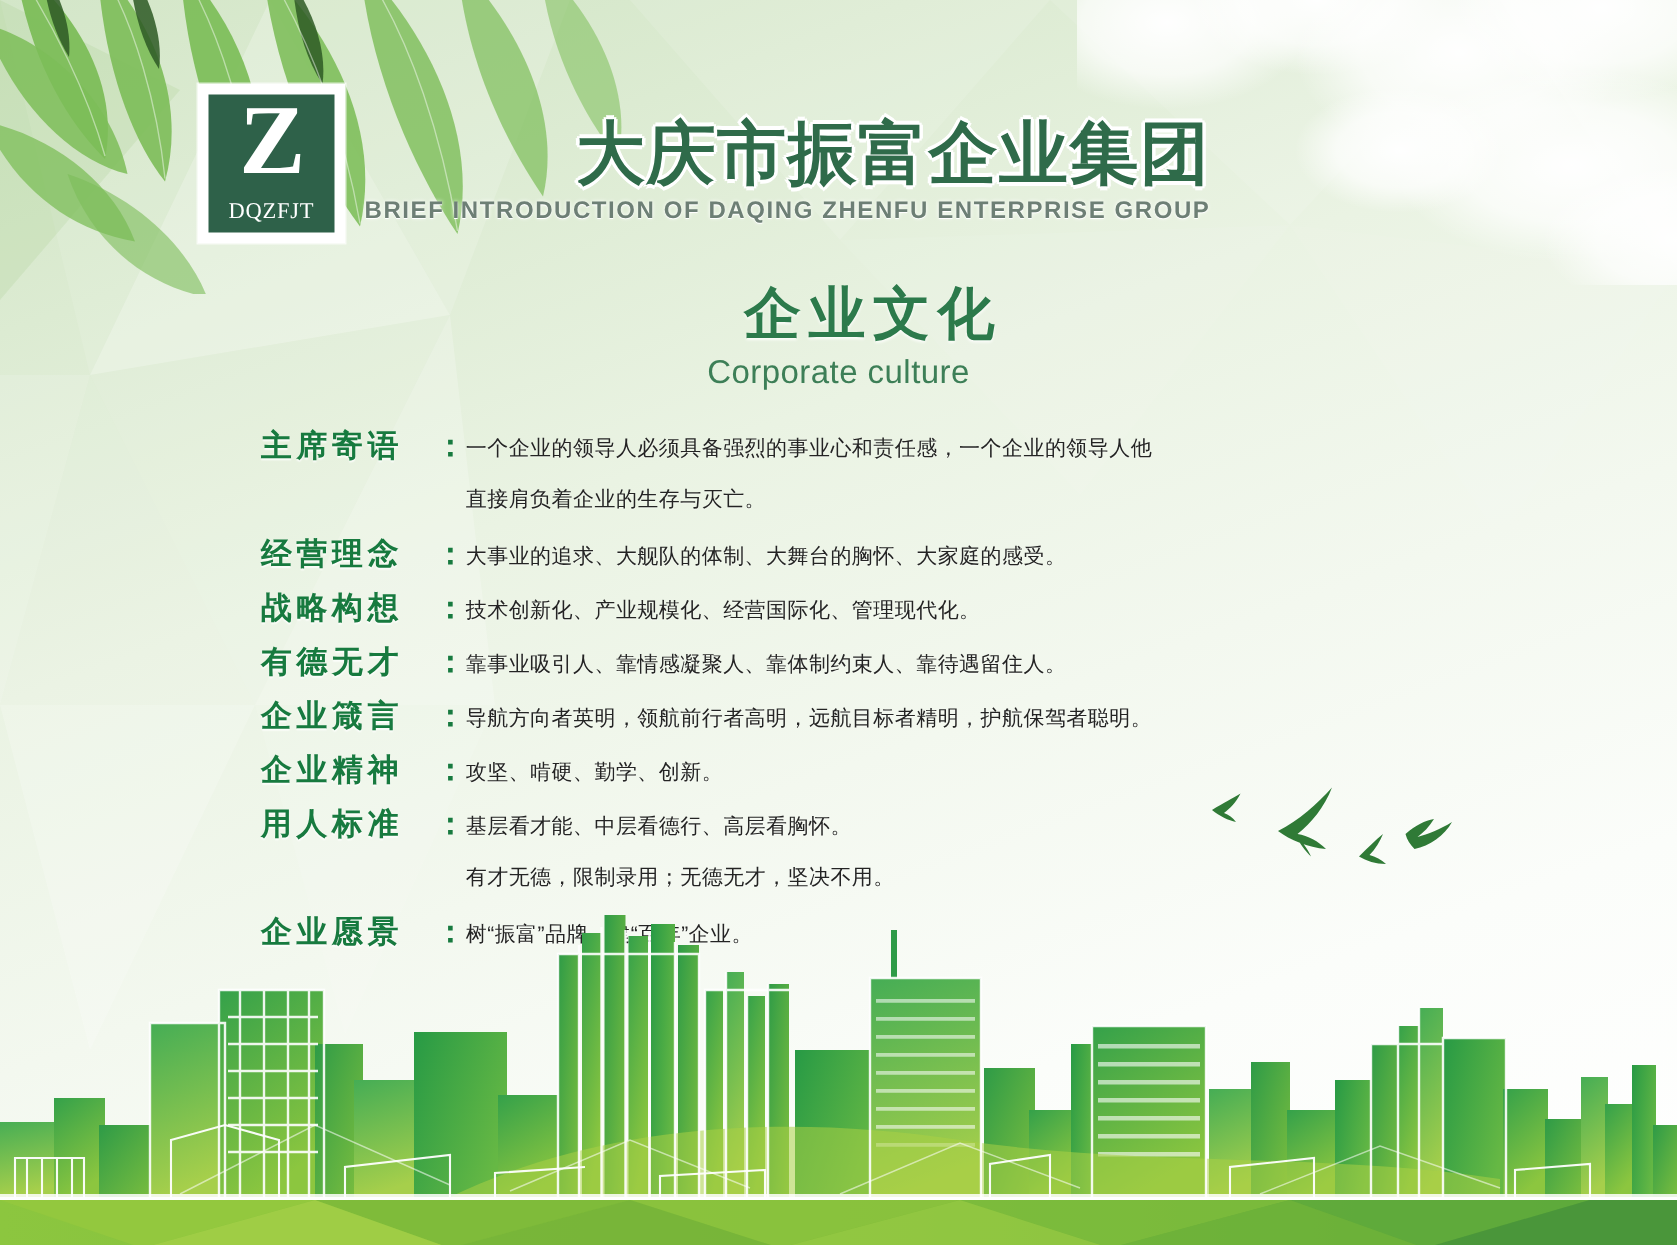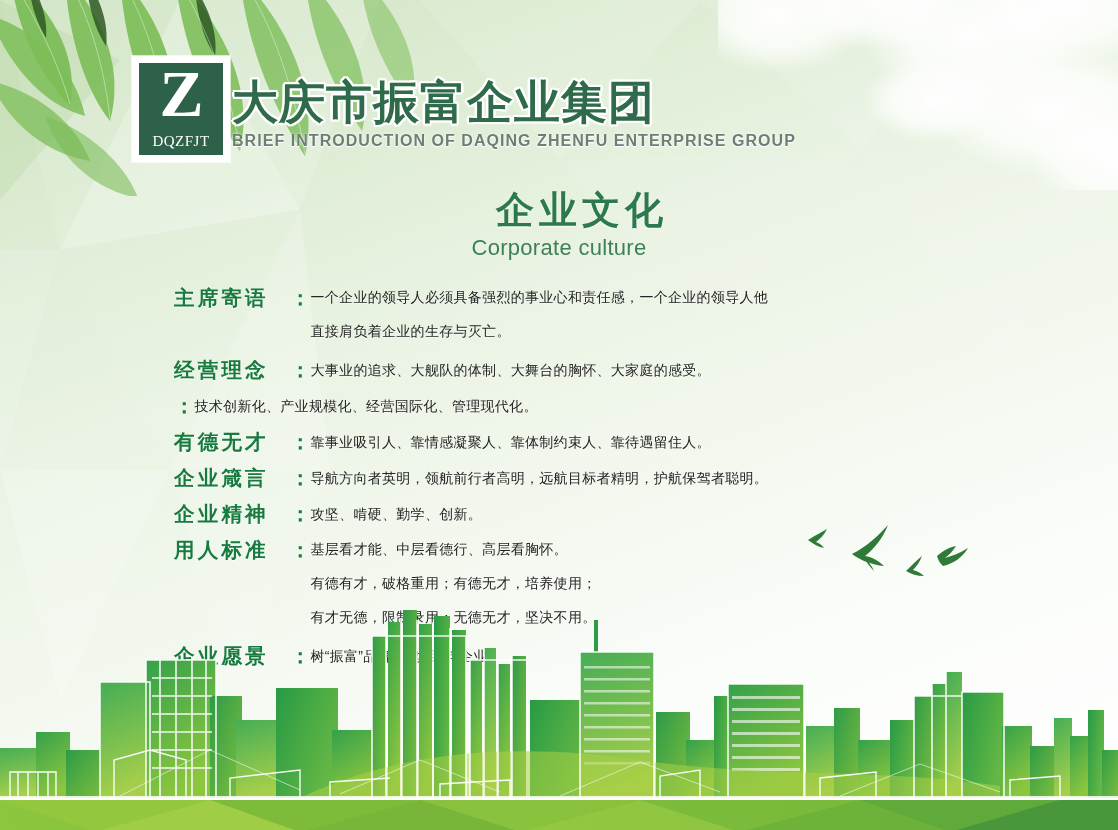--- a/index.html
+++ b/index.html
@@ -41,21 +41,21 @@
   }
   .logo-z{
     color:#ffffff;font-family:"Liberation Serif","DejaVu Serif",serif;
     font-weight:700;font-size:66px;line-height:.78;letter-spacing:-1px;
     margin-top:2px;
   }
   .logo-sub{
     color:#ffffff;font-family:"Liberation Serif","DejaVu Serif",serif;
     font-size:15px;letter-spacing:.5px;margin-top:14px;margin-bottom:2px;
   }
-  .title-wrap{margin-left:2px;padding-top:22px;}
+  .title-wrap{margin-left:13px;padding-top:22px;text-align:right;}
   .company-name{
     color:#2f6b4a;font-size:46px;font-weight:700;line-height:1.06;
     letter-spacing:1px;white-space:nowrap;
     text-shadow:
       1.6px 1.6px 0 #ffffff,-1.6px 1.6px 0 #ffffff,
       1.6px -1.6px 0 #ffffff,-1.6px -1.6px 0 #ffffff,
       0 2.4px 0 #ffffff,0 -2.4px 0 #ffffff,
       2.4px 0 0 #ffffff,-2.4px 0 0 #ffffff;
   }
   .company-en{
@@ -87,21 +87,21 @@
   .row-colon{
     flex:0 0 16px;color:#177a3f;font-size:20.5px;font-weight:700;
     line-height:34px;text-align:left;
   }
   .row-body{flex:1 1 auto;min-width:0;}
   .row-line{
     color:#242424;font-size:14px;line-height:34px;
     letter-spacing:.3px;white-space:nowrap;
     text-shadow:0 1px 1px rgba(255,255,255,.55);
   }
-  .row.spaced{margin-bottom:4px;font-family:Liberation Serif, serif;}
+  .row.spaced{margin-bottom:4px;}
 
   
   .birds{position:absolute;left:800px;top:524px;width:185px;height:62px;pointer-events:none;}
   .birds svg{width:100%;height:100%;display:block;}
 
   
   .city{position:absolute;left:0;bottom:0;width:1118px;height:230px;pointer-events:none;}
   .city svg{width:100%;height:100%;display:block;}
 </style>
 </head>
@@ -206,20 +206,21 @@
         </div>
       </div>
       <div class="row">
         <div class="row-label">经营理念</div>
         <div class="row-colon">：</div>
         <div class="row-body">
           <div class="row-line">大事业的追求、大舰队的体制、大舞台的胸怀、大家庭的感受。</div>
         </div>
       </div>
       <div class="row">
+        <div class="row-label">战略构想</div>
         <div class="row-colon">：</div>
         <div class="row-body">
           <div class="row-line">技术创新化、产业规模化、经营国际化、管理现代化。</div>
         </div>
       </div>
       <div class="row">
         <div class="row-label">有德无才</div>
         <div class="row-colon">：</div>
         <div class="row-body">
           <div class="row-line">靠事业吸引人、靠情感凝聚人、靠体制约束人、靠待遇留住人。</div>
@@ -237,21 +238,20 @@
         <div class="row-colon">：</div>
         <div class="row-body">
           <div class="row-line">攻坚、啃硬、勤学、创新。</div>
         </div>
       </div>
       <div class="row spaced">
         <div class="row-label">用人标准</div>
         <div class="row-colon">：</div>
         <div class="row-body">
           <div class="row-line">基层看才能、中层看德行、高层看胸怀。</div>
-          <div class="row-line">有德有才，破格重用；有德无才，培养使用；</div>
           <div class="row-line">有才无德，限制录用；无德无才，坚决不用。</div>
         </div>
       </div>
       <div class="row">
         <div class="row-label">企业愿景</div>
         <div class="row-colon">：</div>
         <div class="row-body">
           <div class="row-line">树“振富”品牌，建“百年”企业。</div>
         </div>
       </div>

